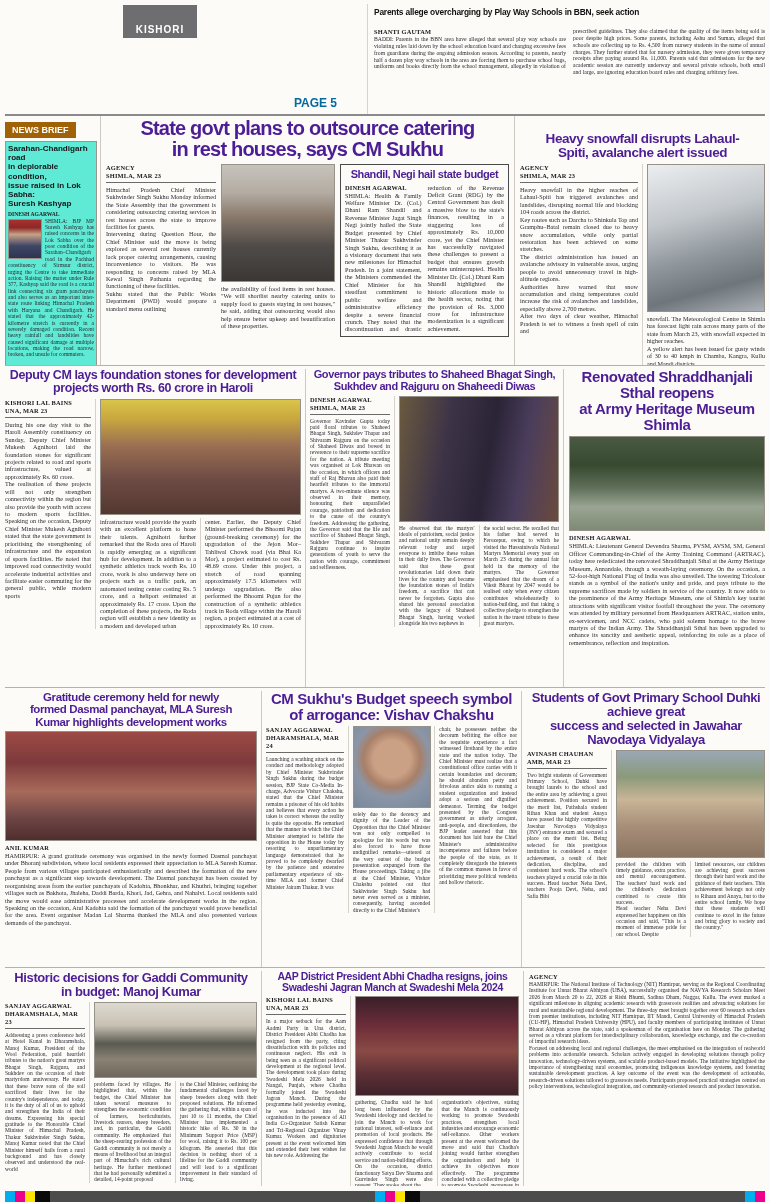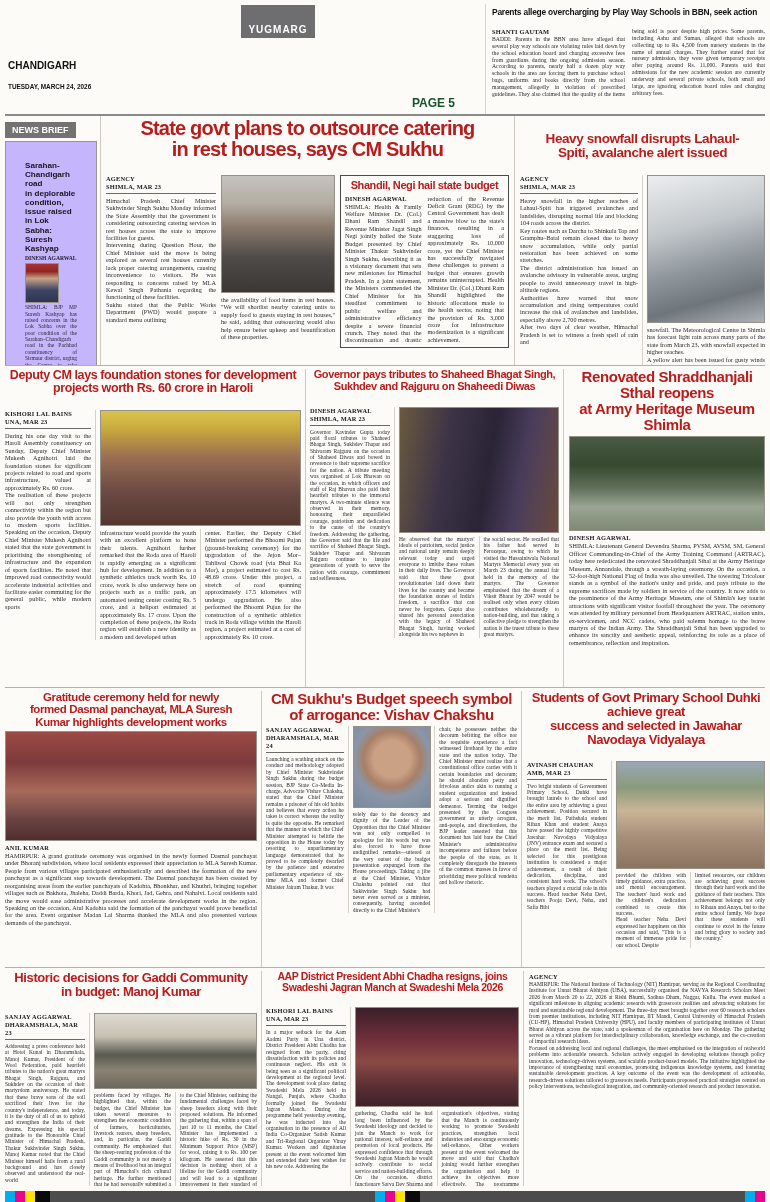--- a/index.html
+++ b/index.html
@@ -6,67 +6,67 @@
   html,body { background:#ffffff; }
   body { width:770px; font-family:"Liberation Serif", serif; color:#23232b; }
   .page { width:770px; height:1202px; background:#fcfbf8; overflow:hidden; padding:4px 5px 0 5px; position:relative; }
 
   
   .body { font-size:6.2px; line-height:1.2; text-align:justify; color:#2a2a33; white-space:pre-line; }
   .body.small { font-size:5.7px; }
   .body.tiny { font-size:5.5px; line-height:1.16; }
   .byline { font-size:6.4px; font-weight:bold; color:#19191f; letter-spacing:0.2px; line-height:1.25; }
   .byline-block { border-bottom:1px solid #6b6b6b; padding-bottom:2px; margin-bottom:3px; }
-  .art-headline { font-family:"Liberation Sans", sans-serif; font-weight:800; text-align:center; color:#b91c1c; letter-spacing:-0.4px; line-height:1.07; white-space:pre-line; }
+  .art-headline { font-family:"Liberation Sans", sans-serif; font-weight:800; text-align:center; color:#4c1d95; letter-spacing:-0.4px; line-height:1.07; white-space:pre-line; }
 
   
   .header { display:flex; height:112px; border-bottom:2px solid #8a8a8a; }
   .hdr-left { width:118px; padding:56px 0 0 3px; font-family:"Liberation Sans",sans-serif; }
   .edition { font-size:10px; font-weight:bold; color:#111; }
   .dateline-top { font-size:6.4px; font-weight:bold; margin-top:12px; color:#111; }
   .hdr-center { width:362px; position:relative; }
   .brand-box { position:absolute; left:118px; top:1px; width:74px; height:33px; background:#6e6e70; color:#fff; font-family:"Liberation Sans",sans-serif; font-weight:bold; font-size:10px; letter-spacing:1px; display:flex; align-items:flex-end; justify-content:center; padding-bottom:3px; }
   .masthead-title { position:absolute; left:2px; top:10px; font-family:"Liberation Sans",sans-serif; font-weight:800; font-size:64px; letter-spacing:-2.5px; color:#e8581c; }
-  .page-no { position:absolute; right:30px; bottom:4px; font-family:"Liberation Sans",sans-serif; font-weight:bold; font-size:12px; color:#14532d; }
+  .page-no { position:absolute; right:30px; bottom:4px; font-family:"Liberation Sans",sans-serif; font-weight:bold; font-size:12px; color:#0369a1; }
   .hdr-right { flex:1; padding:3px 0 0 6px; border-left:1px solid #d8d4cc; }
   .top-headline { font-family:"Liberation Sans",sans-serif; font-weight:800; font-size:8.4px; letter-spacing:-0.2px; color:#111; margin-bottom:11px; }
   .top-cols { column-count:2; column-gap:7px; }
 
   
   .row { display:flex; border-bottom:1px solid #b5b1a8; overflow:hidden; }
   .rowA { height:250px; }
   .rowB { height:322px; padding-top:3px; }
   .rowC { height:280px; padding-top:3px; }
   .rowD { height:218px; padding-top:3px; border-bottom:none; }
   .vsep { border-left:1px solid #cdc9c0; }
 
   
   .news-brief { width:95px; padding:3px 3px 0 0; }
-  .nb-label { display:inline-block; background:#737373; color:#fff; font-family:"Liberation Sans",sans-serif; font-weight:800; font-size:9px; padding:3px 7px; }
-  .nb-box { border:1px solid #9a968e; background:#c4b5fd; margin-top:3px; padding:19px; height:225px; overflow:hidden; }
+  .nb-label { display:inline-block; background:#a16207; color:#fff; font-family:"Liberation Sans",sans-serif; font-weight:800; font-size:9px; padding:3px 7px; }
+  .nb-box { border:1px solid #9a968e; background:#5eead4; margin-top:3px; padding:2px; height:225px; overflow:hidden; }
   .nb-headline { font-family:"Liberation Sans",sans-serif; font-weight:800; font-size:8.1px; line-height:1.14; color:#17171d; white-space:pre-line; margin-bottom:2px; }
   .nb-byline { font-size:5.6px; font-weight:bold; margin-bottom:1px; }
 
   
   .photo { border:1px solid #96928a; }
   .ph-kashyap { float:left; width:34px; height:40px; margin:1px 3px 1px 0; background:linear-gradient(180deg,#a83231 0%,#8e2726 20%,#c8a287 38%,#3f4666 68%,#2e3350 100%); }
   .ph-sukhu { width:100%; height:118px; background:linear-gradient(180deg,#c6c3bc 0%,#b3aca2 24%,#8a7a6c 44%,#4f4b48 70%,#3a3734 100%); }
   .ph-snow { width:100%; height:148px; background:linear-gradient(165deg,#eceef0 0%,#c2c7cb 35%,#8f969c 60%,#6e757b 80%,#abb1b6 100%); }
   .ph-haroli { width:100%; height:116px; background:linear-gradient(180deg,#d9c44b 0%,#c9a83e 16%,#9a6f52 40%,#6d4a44 70%,#533830 100%); }
   .ph-governor { width:100%; height:126px; background:linear-gradient(100deg,#6a5a3f 0%,#3d3347 30%,#2a2436 55%,#4a3d5c 75%,#6b4a3e 100%); }
   .ph-army { width:100%; height:95px; background:linear-gradient(180deg,#4a5a44 0%,#37492f 30%,#60705a 55%,#9aa593 75%,#7d8a74 100%); }
   .ph-dasmal { width:100%; height:110px; background:linear-gradient(180deg,#9c4a44 0%,#7e3a3c 28%,#a86a5a 55%,#6d4444 80%,#502e2e 100%); }
   .ph-chakshu { width:78px; height:82px; margin:0 auto 3px auto; background:radial-gradient(circle at 50% 40%,#caa184 0%,#caa184 30%,#a87f68 46%,#8a96a8 62%,#7a879a 100%); }
   .ph-duhki { width:100%; height:108px; background:linear-gradient(180deg,#9aa7b5 0%,#8a9a7a 24%,#c9b597 46%,#a88f7a 70%,#8a7460 100%); }
   .ph-gaddi { width:100%; height:76px; background:linear-gradient(180deg,#ded9cf 0%,#c8c2b4 30%,#5a5a52 55%,#8a8274 76%,#6e675c 100%); }
   .ph-aap { width:100%; height:100px; background:linear-gradient(180deg,#3a1f2a 0%,#6d2e3a 30%,#8a4a44 55%,#5a2e34 80%,#40222a 100%); }
 
   
   .art { overflow:hidden; }
-  .art-content { display:flex; margin-top:14px; }
+  .art-content { display:flex; margin-top:3px; }
   .lcol { flex-shrink:0; }
   .rarea { flex:1; margin-left:4px; padding-left:4px; border-left:1px solid #d6d2ca; }
   .two-cols { display:flex; margin-top:3px; }
   .tcol { flex:1; min-width:0; }
   .tcol + .tcol { border-left:1px solid #d6d2ca; padding-left:4px; margin-left:4px; }
 
   
   .lead { width:414px; padding:2px 5px 0 5px; }
   .lead-headline { font-size:20px; letter-spacing:-0.8px; }
   .lead-col1 { width:110px; }
@@ -115,26 +115,22 @@
   .patch.k { width:15px; }
   .spacer { flex:1; }
   .c1 { background:#00aeef; } .c2 { background:#ec008c; } .c3 { background:#ffe400; } .c4 { background:#0a0a0a; }
 </style>
 </head>
 <body>
 
 <div class="page">
 
   <div class="header">
-    <div class="hdr-left">
-      <div class="edition">CHANDIGARH</div>
-      <div class="dateline-top">TUESDAY,  MARCH 24, 2026</div>
-    </div>
     <div class="hdr-center">
-      <div class="brand-box">YUGMARG</div>
+      <div class="brand-box">KISHORI</div>
       <div class="page-no">PAGE 5</div>
     </div>
     <div class="hdr-right art">
       <div class="top-headline">Parents allege overcharging by Play Way Schools in BBN, seek action</div>
       <div class="top-cols">
         <div class="byline">SHANTI GAUTAM</div>
         <div class="body small">BADDI: Parents in the BBN area have alleged that several play way schools are violating rules laid down by the school education board and charging excessive fees from guardians during the ongoing admission season. According to parents, nearly half a dozen play way schools in the area are forcing them to purchase school bags, uniforms and books directly from the school management, allegedly in violation of prescribed guidelines. They also claimed that the quality of the items being sold is poor despite high prices. Some parents, including Ashu and Suman, alleged that schools are collecting up to Rs. 4,500 from nursery students in the name of annual charges. They further stated that for nursery admission, they were given temporary receipts after paying around Rs. 11,000. Parents said that admissions for the new academic session are currently underway and several private schools, both small and large, are ignoring education board rules and charging arbitrary fees.</div>
       </div>
     </div>
   </div>
@@ -330,21 +326,21 @@
           <div class="two-cols">
             <div class="tcol body tiny">problems faced by villages. He highlighted that, within the budget, the Chief Minister has taken several measures to strengthen the economic condition of farmers, horticulturists, livestock rearers, sheep breeders, and, in particular, the Gaddi community. He emphasized that the sheep-rearing profession of the Gaddi community is not merely a means of livelihood but an integral part of Himachal's rich cultural heritage. He further mentioned that he had personally submitted a detailed, 14-point proposal</div>
             <div class="tcol body tiny">to the Chief Minister, outlining the fundamental challenges faced by sheep breeders along with their proposed solutions. He informed the gathering that, within a span of just 10 to 11 months, the Chief Minister has implemented a historic hike of Rs. 30 in the Minimum Support Price (MSP) for wool, raising it to Rs. 100 per kilogram. He asserted that this decision is nothing short of a lifeline for the Gaddi community and will lead to a significant improvement in their standard of living.</div>
           </div>
         </div>
       </div>
     </div>
 
     <div class="aap art vsep">
       <div class="art-headline aap-headline">AAP District President Abhi Chadha resigns, joins
-Swadeshi Jagran Manch at Swadeshi Mela 2026</div>
+Swadeshi Jagran Manch at Swadeshi Mela 2024</div>
       <div class="art-content">
         <div class="lcol col-80">
           <div class="byline-block">
             <div class="byline">KISHORI LAL BAINS</div>
             <div class="byline">UNA, MAR 23</div>
           </div>
           <div class="body tiny">In a major setback for the Aam Aadmi Party in Una district, District President Abhi Chadha has resigned from the party, citing dissatisfaction with its policies and continuous neglect. His exit is being seen as a significant political development at the regional level. The development took place during Swadeshi Mela 2026 held in Nangal, Punjab, where Chadha formally joined the Swadeshi Jagran Manch. During the programme held yesterday evening, he was inducted into the organisation in the presence of All India Co-Organizer Satish Kumar and Tri-Regional Organizer Vinay Kumar. Workers and dignitaries present at the event welcomed him and extended their best wishes for his new role. Addressing the</div>
         </div>
         <div class="rarea">
           <div class="photo ph-aap"></div>

